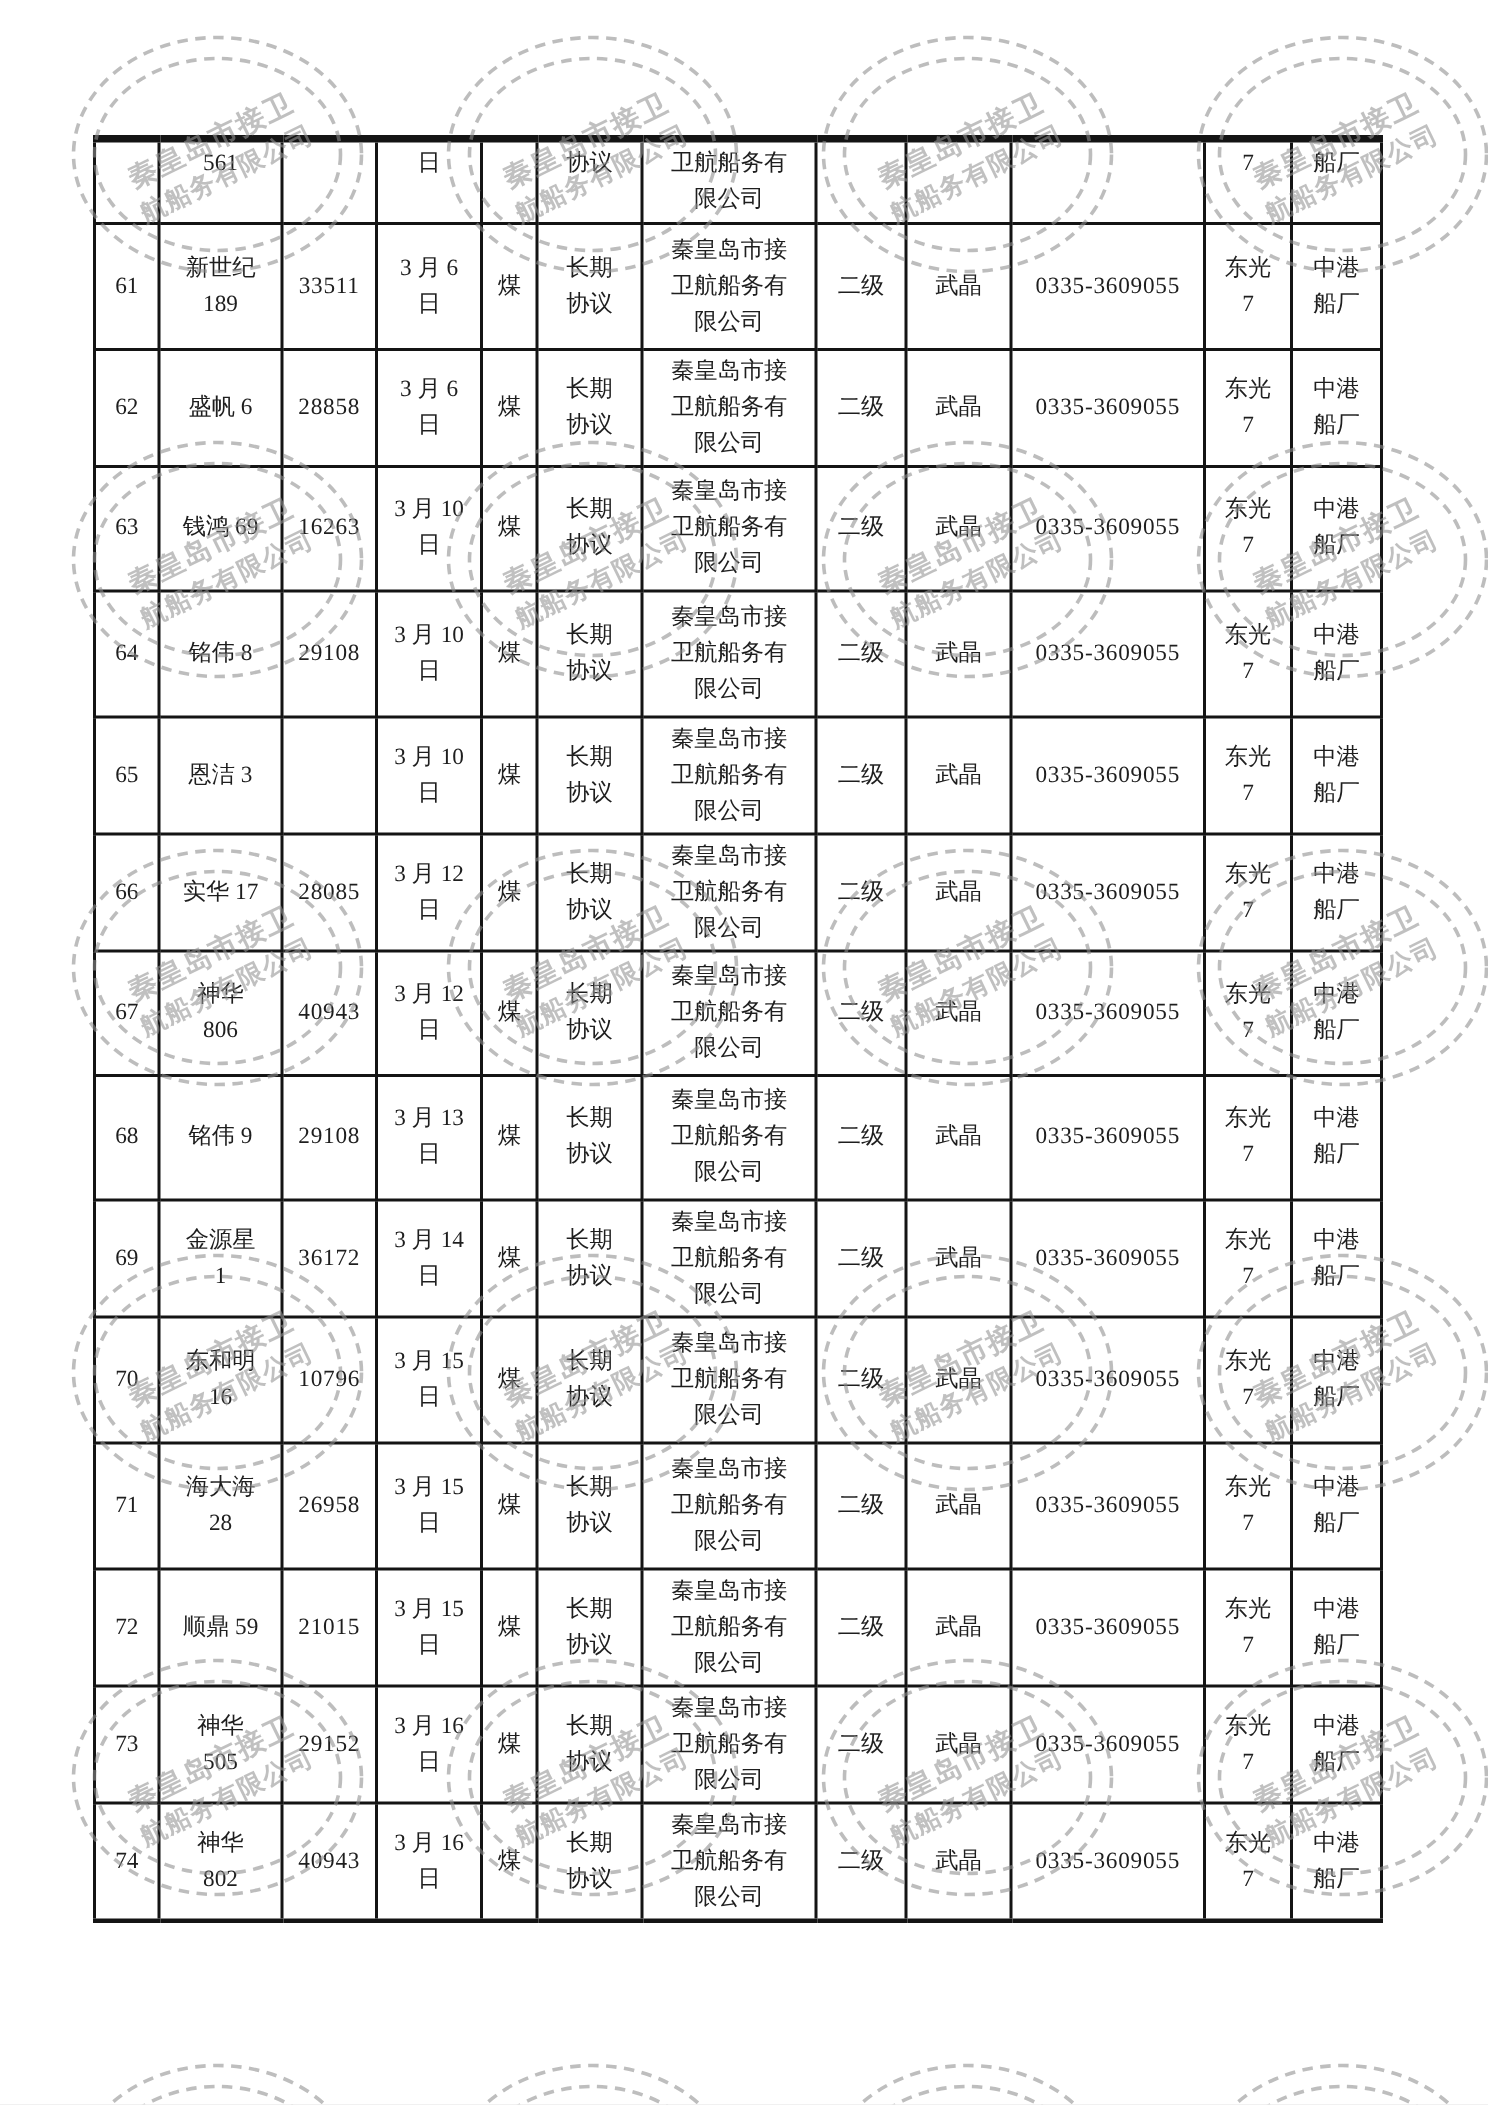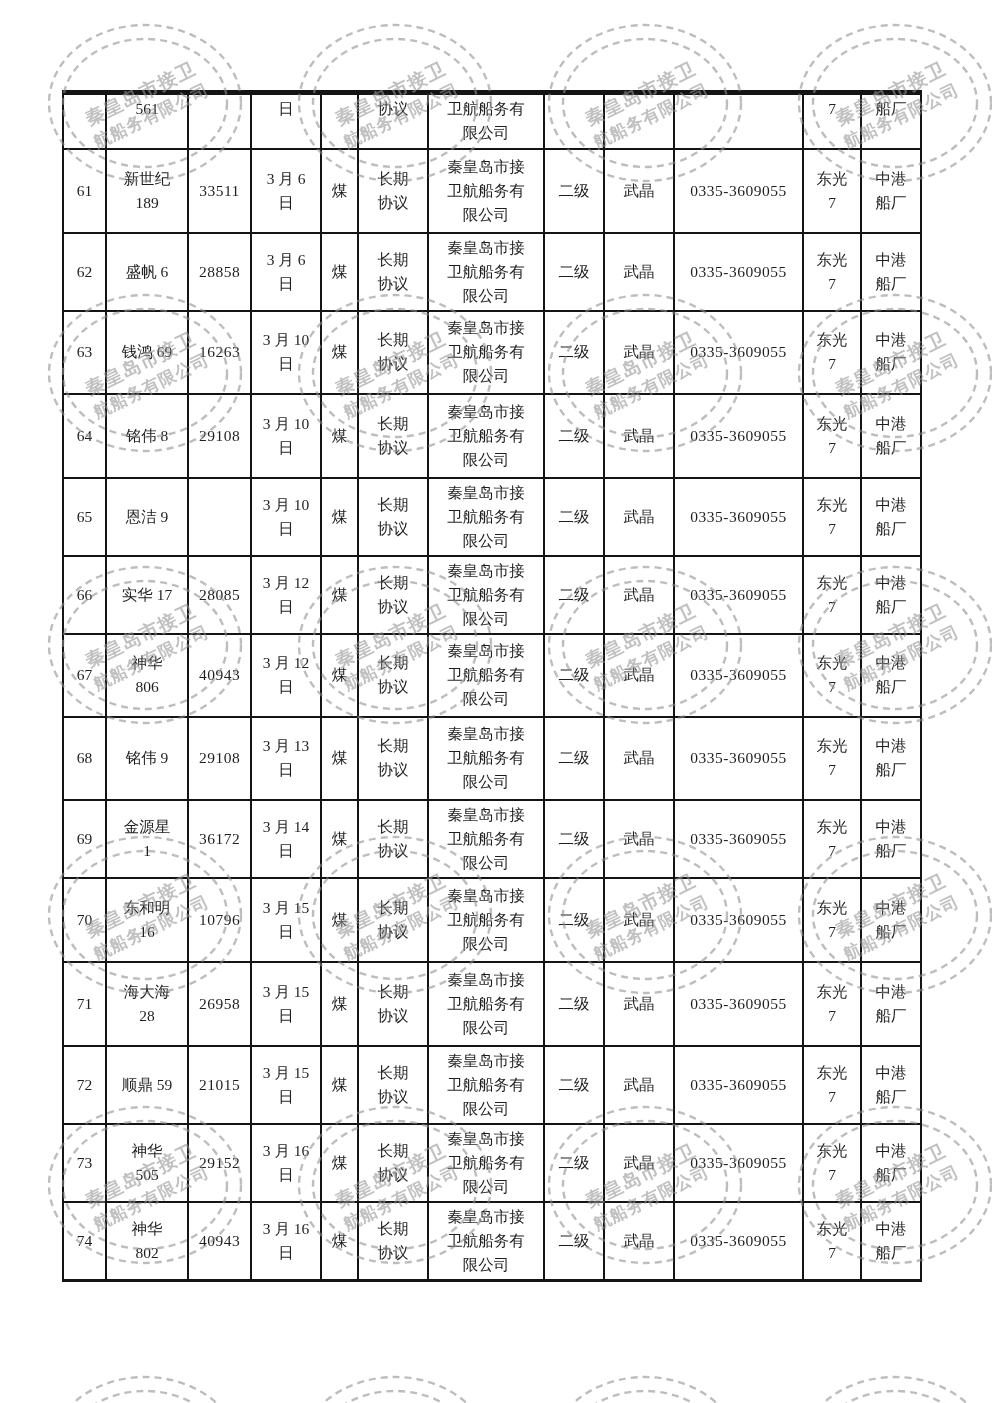--- a/index.html
+++ b/index.html
@@ -181,21 +181,21 @@
     <td class="c-level">二级</td>
     <td class="c-person">武晶</td>
     <td class="c-phone">0335-3609055</td>
     <td class="c-tug">东光
 7</td>
     <td class="c-yard">中港
 船厂</td>
   </tr>
         <tr>
     <td class="c-seq">65</td>
-    <td class="c-name">恩洁 9</td>
+    <td class="c-name">恩洁 3</td>
     <td class="c-ton"></td>
     <td class="c-date">3 月 10
 日</td>
     <td class="c-cargo">煤</td>
     <td class="c-agree">长期
 协议</td>
     <td class="c-comp">秦皇岛市接
 卫航船务有
 限公司</td>
     <td class="c-level">二级</td>

